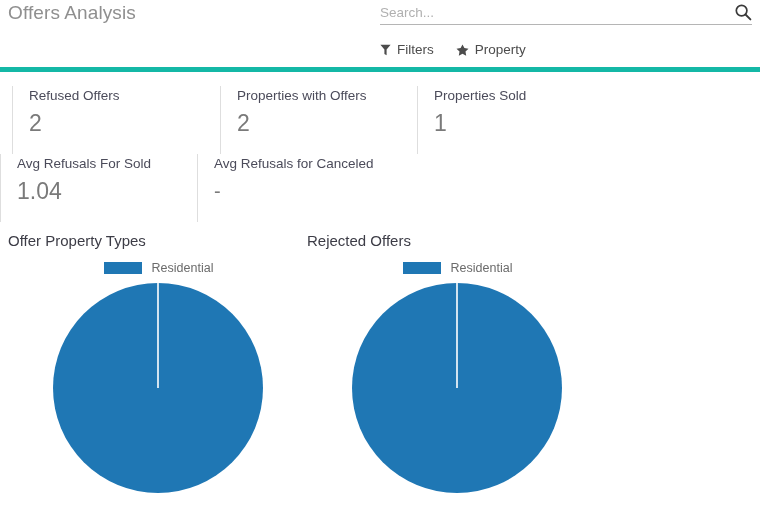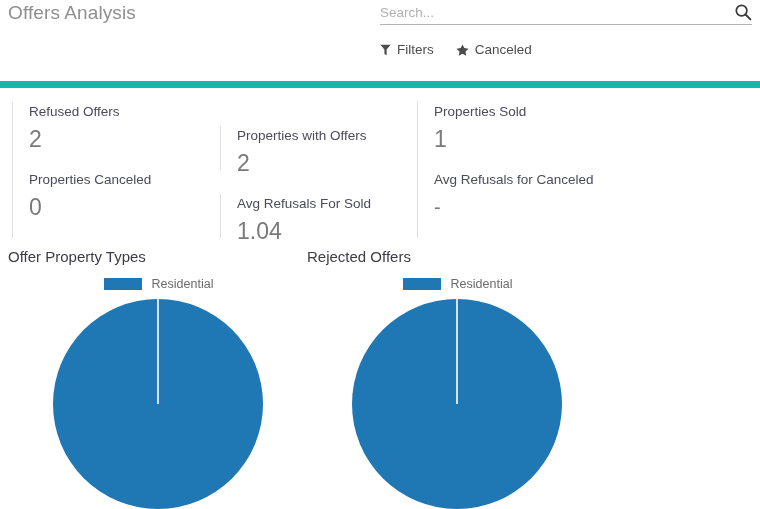--- a/index.html
+++ b/index.html
@@ -12,22 +12,22 @@
     height: 509px;
     font-family: "Liberation Sans", sans-serif;
     color: #4c4c4c;
     overflow: hidden;
     position: relative;
   }
 
   
   .control-panel {
     position: relative;
-    height: 88px;
-    border-bottom: 7px solid #14b8a6;
+    height: 72px;
+    border-bottom: 5px solid #14b8a6;
     box-sizing: border-box;
   }
   .breadcrumb {
     position: absolute;
     left: 8px;
     top: 2px;
     font-size: 19px;
     color: #8f8f8f;
     letter-spacing: .1px;
     white-space: nowrap;
@@ -98,21 +98,21 @@
     display: flex;
     height: 68px;
   }
   .tile {
     box-sizing: border-box;
     padding-left: 16px;
     border-left: 1px solid #dedede;
     flex: 0 0 auto;
   }
   .tile.c1 { width: 208px; margin-left: 12px; }
-  .tile.c2 { width: 197px; margin-top: 24px; }
+  .tile.c2 { width: 197px; }
   .tile.c3 { width: 200px; padding-left: 16px; }
   .tile-label {
     font-size: 13.5px;
     color: #4b4b5a;
     line-height: 16px;
     padding-top: 2px;
   }
   .tile-value {
     font-size: 23px;
     color: #7a7a7a;
@@ -211,21 +211,21 @@
       </span>
       <span>Filters</span>
     </div>
 
     <div class="fm-item">
       <span class="gi">
         <svg width="13" height="12" viewBox="0 0 13 12" aria-hidden="true">
           <path d="M6.5 0.4 L8.4 4.1 L12.5 4.7 L9.5 7.6 L10.2 11.7 L6.5 9.8 L2.8 11.7 L3.5 7.6 L0.5 4.7 L4.6 4.1 Z" fill="#4c4c4c"></path>
         </svg>
       </span>
-      <span>Canceled</span>
+      <span>Property</span>
     </div>
 
   </div>
 </div>
 
 <div class="tiles">
 
   <div class="tile-row">
 
     <div class="tile c1">
@@ -240,24 +240,20 @@
 
     <div class="tile c3">
       <div class="tile-label">Properties Sold</div>
       <div class="tile-value">1</div>
     </div>
 
   </div>
 
   <div class="tile-row">
 
-    <div class="tile c1">
-      <div class="tile-label">Properties Canceled</div>
-      <div class="tile-value">0</div>
-    </div>
 
     <div class="tile c2">
       <div class="tile-label">Avg Refusals For Sold</div>
       <div class="tile-value">1.04</div>
     </div>
 
     <div class="tile c3">
       <div class="tile-label">Avg Refusals for Canceled</div>
       <div class="tile-value dash">-</div>
     </div>

